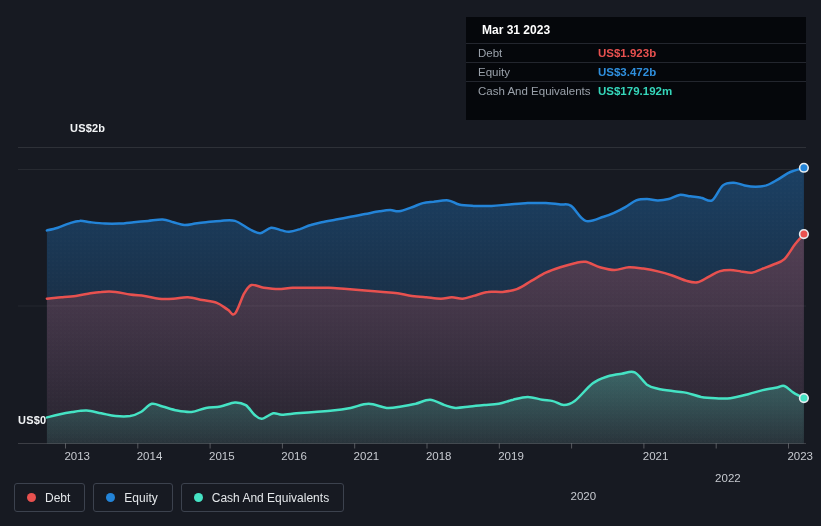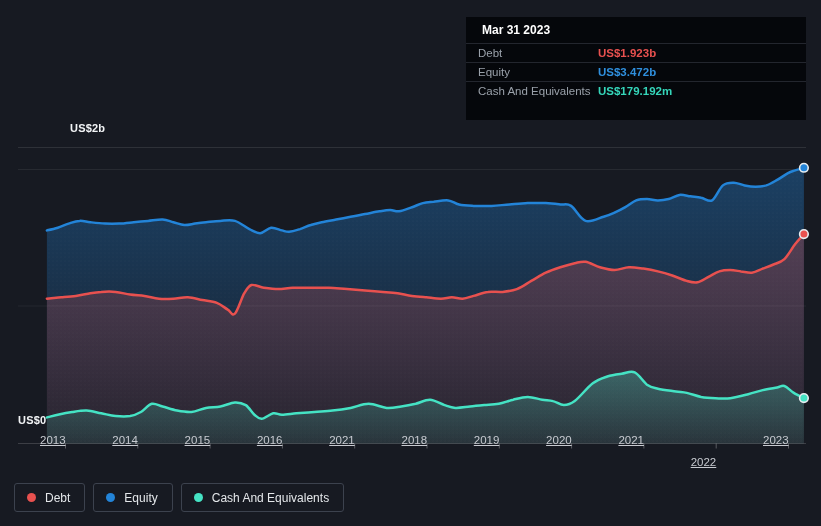--- a/index.html
+++ b/index.html
@@ -11,22 +11,22 @@
     -webkit-font-smoothing:antialiased;
   }
   #plot{position:absolute;left:0;top:0;display:block;}
   .y-label{
     position:absolute;color:#f2f4f6;font-size:11px;font-weight:bold;
     letter-spacing:.2px;z-index:2;
   }
   .y-label.top{left:23px;top:122px;padding-left:47px;}
   .y-label.bottom{left:18px;top:414px;}
   .x-label{
-    position:absolute;top:434px;width:50px;text-align:left;
-    color:#c7cad0;font-size:11.5px;z-index:2;text-decoration:underline;
+    position:absolute;top:450px;width:50px;text-align:right;
+    color:#c7cad0;font-size:11.5px;z-index:2;
   }
   
   .tooltip{
     position:absolute;left:466px;top:17px;width:340px;height:103px;
     background:#05070b;z-index:5;color:#9aa1aa;font-size:11.5px;
   }
   .tt-title{
     height:26px;line-height:27px;padding-left:16px;color:#ffffff;
     font-weight:bold;font-size:12px;
   }
@@ -104,21 +104,21 @@
   <div class="y-label top">US$2b</div>
   <div class="y-label bottom">US$0</div>
   <div id="xlabels">
       <div class="x-label" style="left: 40px;">2013</div>
       <div class="x-label" style="left: 112.3px;">2014</div>
       <div class="x-label" style="left: 184.6px;">2015</div>
       <div class="x-label" style="left: 256.9px;">2016</div>
       <div class="x-label" style="left: 329.2px;">2021</div>
       <div class="x-label" style="left: 401.5px;">2018</div>
       <div class="x-label" style="left: 473.8px;">2019</div>
-      <div class="x-label" style="left: 546.1px;">2020</div>
+      <div class="x-label" style="left: 546.1px; margin-top: 40px;">2020</div>
       <div class="x-label" style="left: 618.4px;">2021</div>
       <div class="x-label" style="left: 690.7px; margin-top: 22px;">2022</div>
       <div class="x-label" style="left: 763px;">2023</div>
     </div>
 
   <div class="tooltip">
     <div class="tt-title">Mar 31 2023</div>
     <div class="tt-row">
       <span class="tt-label">Debt</span>
       <span class="tt-value debt">US$1.923b</span>

